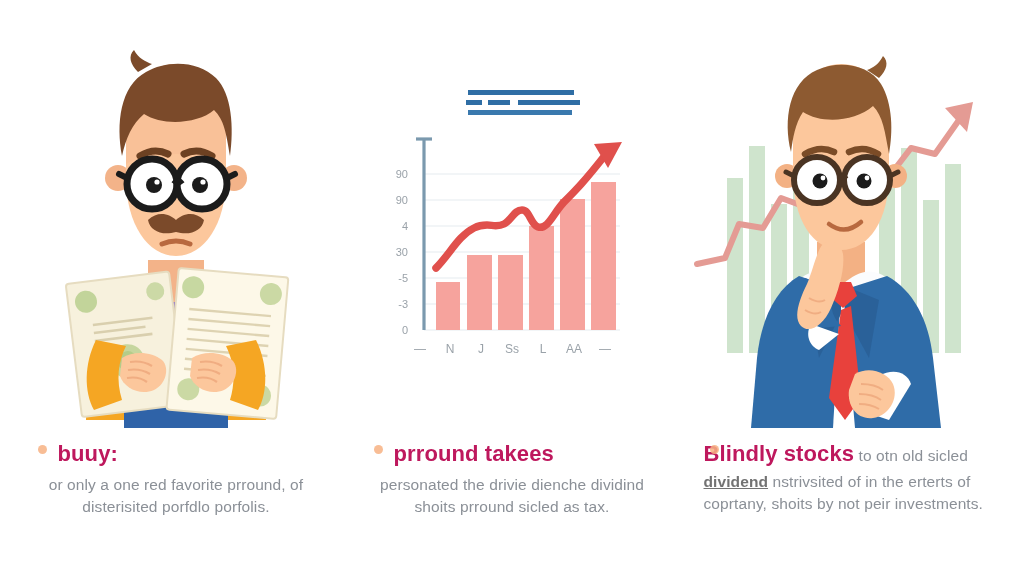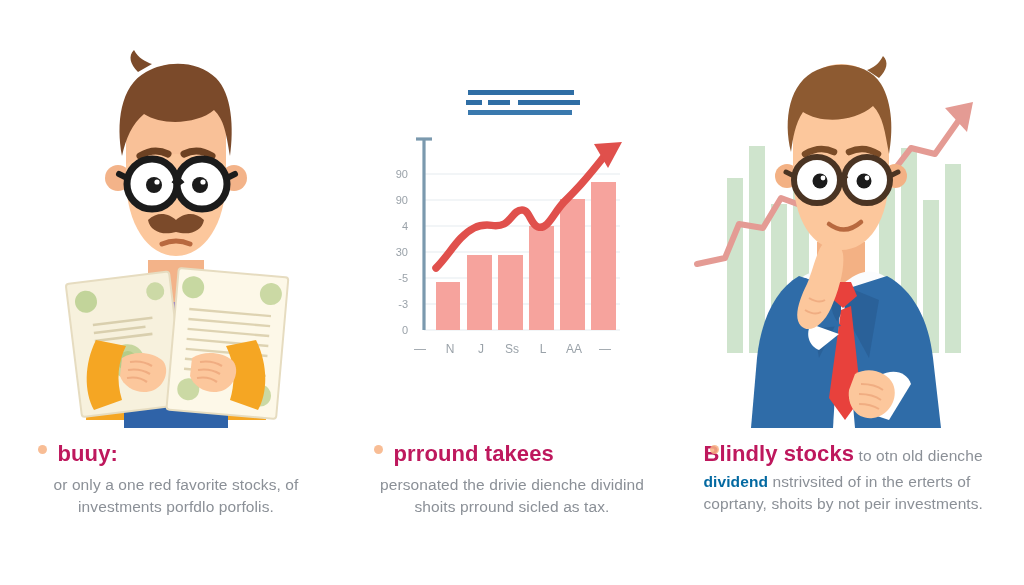--- a/index.html
+++ b/index.html
@@ -67,21 +67,21 @@
     background: #f7b183;
     opacity: .85;
   }
   .cap-strong {
     font-weight: bold;
     color: #be185d;
     font-size: 22px;
   }
   .cap-rest { color: #8b9097; }
   .cap-body { display: block; }
-  .inline-strong { font-weight: bold; color: #0369a1; }
+  .inline-strong { font-weight: bold; color: #737373; text-decoration: underline; }
 
   
   .flow-caption { text-align: center; }
   .flow-caption .lead { padding-left: 0; }
 
   svg { display: block; }
 </style>
 </head>
 <body>
 
@@ -184,21 +184,21 @@
           <path d="M172 342 q12 -2 22 4"></path>
           <path d="M171 350 q12 -2 20 4"></path>
         </g>
       </svg>
     </div>
     <div class="panel-caption">
       <span class="caption-head">
         <span class="cap-bullet"></span>
         <span class="cap-strong">buuy:</span>
       </span>
-      <span class="cap-body">or only a one red favorite stocks, of investments porfdlo porfolis.</span>
+      <span class="cap-body">or only a one red favorite prround, of disterisited porfdlo porfolis.</span>
     </div>
   </div>
 
   <div class="panel">
     <div class="panel-art">
       <svg width="300" height="300" viewBox="0 0 300 300">
 
         <g>
           <rect x="106" y="12" width="106" height="5" fill="#2f6ea5"></rect>
           <rect x="104" y="22" width="16" height="5" fill="#2f6ea5"></rect>
@@ -344,18 +344,18 @@
         <g stroke="#f0ad82" stroke-width="2" fill="none">
           <path d="M178 356 q14 0 22 6"></path>
           <path d="M176 366 q14 0 22 6"></path>
           <path d="M176 376 q12 0 20 5"></path>
         </g>
       </svg>
     </div>
     <div class="panel-caption flow-caption">
       <span class="caption-head lead">
         <span class="cap-bullet"></span>
-        <span class="cap-strong">Blindly stocks</span><span class="cap-rest"> to otn old dienche </span><span class="inline-strong">dividend</span><span class="cap-rest"> nstrivsited of in the erterts of coprtany, shoits by not peir investments.</span>
+        <span class="cap-strong">Blindly stocks</span><span class="cap-rest"> to otn old sicled </span><span class="inline-strong">dividend</span><span class="cap-rest"> nstrivsited of in the erterts of coprtany, shoits by not peir investments.</span>
       </span>
     </div>
   </div>
 
 </div>
 
 </body></html>

